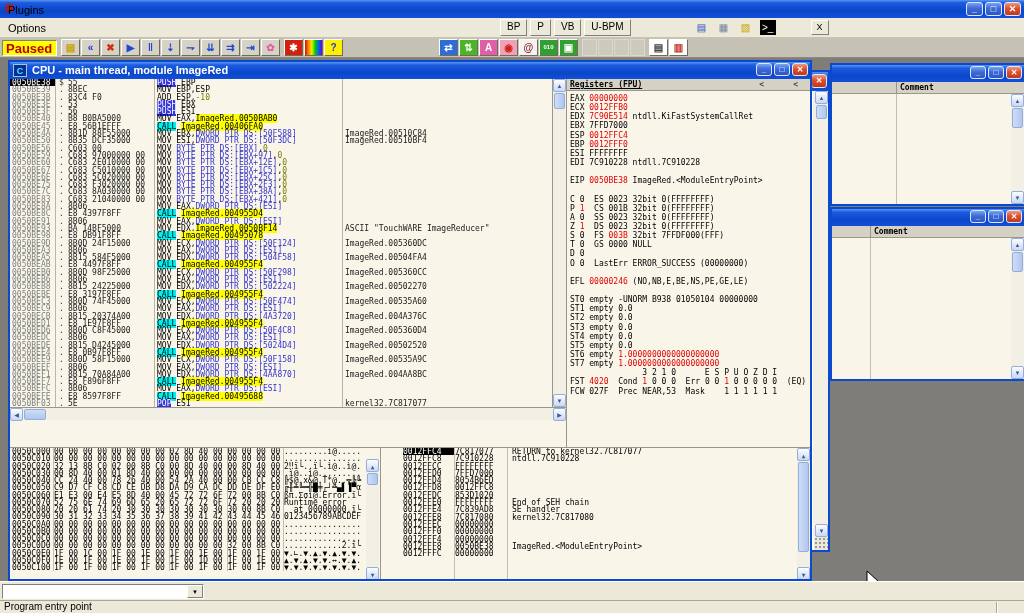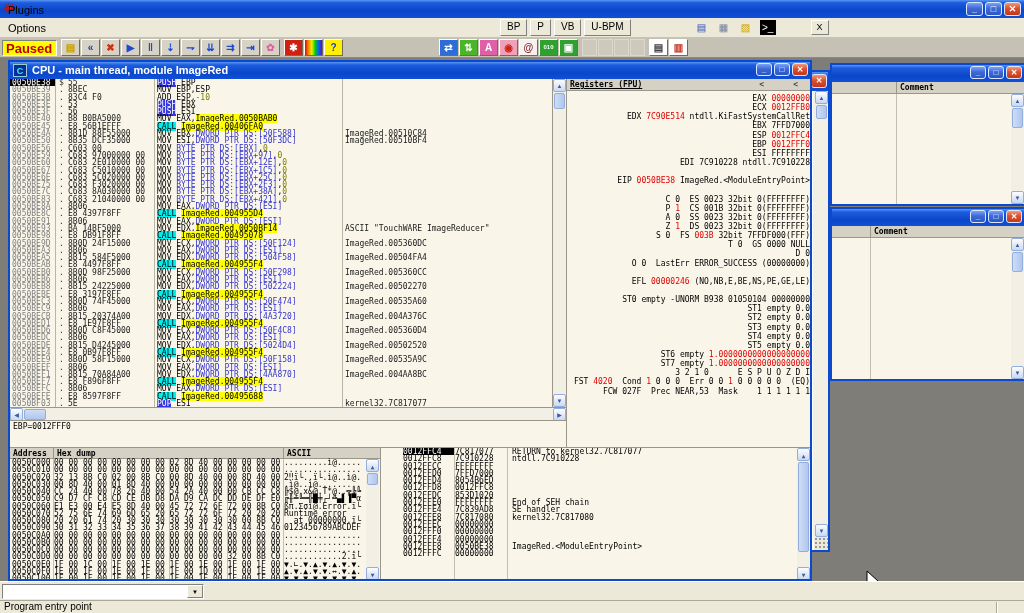--- a/index.html
+++ b/index.html
@@ -95,21 +95,21 @@
 
   .dis-vscroll { left:543px; top:0; width:13px; height:328px; }
   .dis-hscroll { left:0; top:328px; width:556px; height:13px; border-top:1px solid #9A968A; }
 
   .reg-pane { left:556px; top:0; width:244px; height:368px; border-left:1px solid #9A968A; }
   .reg-header { height:12px; background:#D5D1C5; border-bottom:1px solid #9A968A; position:relative;
     font-size:8px; font-weight:bold; padding:1px 0 0 3px; font-family:"DejaVu Sans Mono",monospace; }
   .reg-header u { text-decoration:underline; }
   .reg-back { position:absolute; top:1px; font-weight:bold; color:#444; }
   .reg-lines { padding:3px 0 0 3px; }
-  .reg-line { height:9.15px; line-height:9.15px; white-space:pre; color:#000;text-align:right; }
+  .reg-line { height:9.15px; line-height:9.15px; white-space:pre; color:#000; }
 
   .info-pane { left:0; top:341px; width:556px; height:27px; border-top:1px solid #9A968A; }
   .info-line { padding:1px 0 0 3px; white-space:pre; }
 
   .dump-pane { left:0; top:368px; width:370px; height:132px; border-top:1px solid #9A968A; }
   .dump-header { position:relative; height:11px; background:#D5D1C5; border-bottom:1px solid #9A968A;
     font-size:8px; font-weight:bold; font-family:"DejaVu Sans Mono",monospace; }
   .dump-header span { position:absolute; top:1px; }
   .dump-rows { position:relative; }
   .dump-row { display:grid; grid-template-columns:42px 230px 1fr; height:7.25px; line-height:7.25px;
@@ -415,32 +415,22 @@
               <div class="reg-line"><span>FCW 027F  Prec NEAR,53  Mask    1 1 1 1 1 1</span></div>
             </div>
         </div>
 
         <div class="sb sb-h dis-hscroll">
           <span class="sb-btn" style="left:0;top:0">◀</span>
           <span class="sb-thumb" style="left:14px;width:22px"></span>
           <span class="sb-btn" style="right:0;top:0">▶</span>
         </div>
 
-        <div class="pane info-pane mono">
-          <div class="info-line">EBP=0012FFF0</div>
-        </div>
 
         <div class="pane dump-pane mono">
-          <div class="dump-header">
-            <span style="left:3px">Address</span>
-            <span style="left:47px">Hex dump</span>
-            <span style="left:277px">ASCII</span>
-            <div class="sw-col-div" style="left:43px"></div>
-            <div class="sw-col-div" style="left:273px"></div>
-          </div>
           <div class="dump-rows" id="dump-rows">
             <div class="dump-div" style="left:43px"></div>
             <div class="dump-div" style="left:101px"></div>
             <div class="dump-div" style="left:159px"></div>
             <div class="dump-div" style="left:217px"></div>
             <div class="dump-div" style="left:273px"></div>
           <div class="dump-row"><span>0050C000</span><span>00 00 00 00 00 00 00 00 02 8D 40 00 00 00 00 00</span><span>.........ì@.....</span></div>
               <div class="dump-row"><span>0050C010</span><span>00 00 00 00 00 00 00 00 00 00 00 00 00 00 00 00</span><span>................</span></div>
               <div class="dump-row"><span>0050C020</span><span>32 13 8B C0 02 00 8B C0 00 8D 40 00 00 8D 40 00</span><span>2‼ï└..ï└.ì@..ì@.</span></div>
               <div class="dump-row"><span>0050C030</span><span>00 8D 40 00 01 8D 40 00 00 00 00 00 00 00 00 00</span><span>.ì@..ì@.........</span></div>

